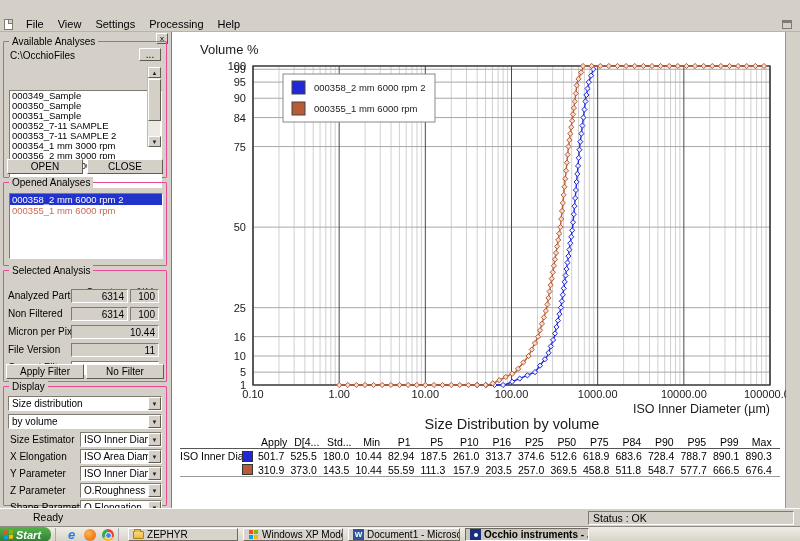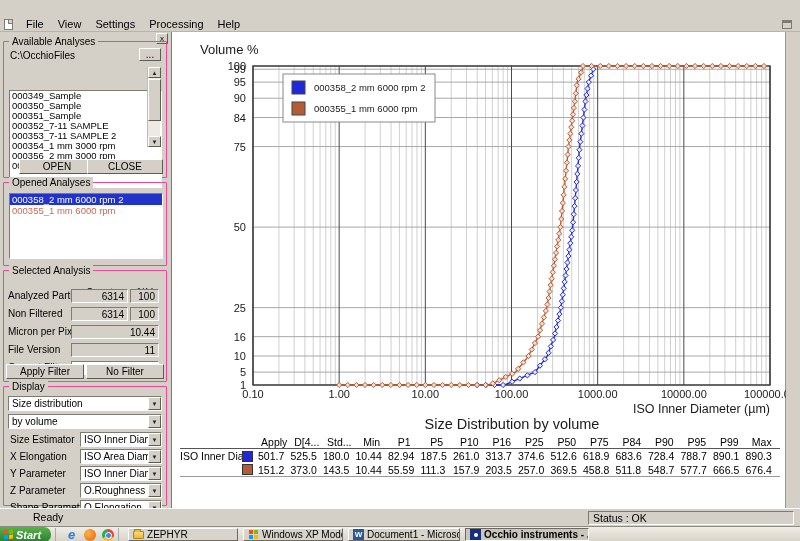--- a/index.html
+++ b/index.html
@@ -43,21 +43,21 @@
   .browse { position:absolute; top:6px; right:5px; width:22px; height:13px; font-size:9px; line-height:7px; }
   .listbox { position:absolute; left:5px; background:#fff; overflow:hidden; }
   .g1 .listbox { top:24px; width:153px; height:98px;margin-top:24px; }
   .g1 .listitem { height:10px; line-height:10px; font-size:9.5px; padding-left:2px; white-space:nowrap; }
   .vscroll { position:absolute; top:25px; right:6px; width:13px; height:80px; background:#eceae3; border-left:1px solid #bbb; }
   .sbtn { position:absolute; left:0; width:13px; height:11px; font-size:6px; line-height:10px; text-align:center; color:#222;
     border:1px solid; border-color:#fff #5f5b55 #5f5b55 #fff; background:#d4d0c8; }
   .sbtn.up{ top:0; } .sbtn.down{ bottom:0; }
   .sthumb { position:absolute; left:0; top:12px; width:13px; height:42px;
     border:1px solid; border-color:#fff #5f5b55 #5f5b55 #fff; background:#d4d0c8; }
-  .b-open { position:absolute; left:15px; bottom:3px; width:76px; height:15px; }
+  .b-open { position:absolute; left:3px; bottom:3px; width:76px; height:15px; }
   .b-close{ position:absolute; right:3px; bottom:3px; width:76px; height:15px; }
 
   .g2 .listbox { top:10px; width:154px; height:66px; border:1px solid; border-color:#7f7b73 #fff #fff #7f7b73; }
   .g2 .listitem { height:11px; line-height:11px; font-size:9.5px; padding-left:2px; white-space:nowrap; }
   .sel-blue { background:#2233cc; color:#fff; }
   .sel-salmon { color:#cc6a55; }
 
   .g3 .hdr { position:absolute; top:16px; font-size:10px; }
   .g3 .row { position:absolute; left:0; width:100%; height:14px; }
   .g3 .rlabel { position:absolute; left:4px; top:1px; }
@@ -530,21 +530,21 @@
           <span class="tc">728.4</span>
           <span class="tc">788.7</span>
           <span class="tc">890.1</span>
           <span class="tc">890.3</span>
         </div>
         <div class="trow last">
           <span class="tc-label"></span>
           <span class="tc-sw">
             <span class="swatch" style="background: rgb(181, 92, 54);"></span>
           </span>
-          <span class="tc">151.2</span>
+          <span class="tc">310.9</span>
           <span class="tc">373.0</span>
           <span class="tc">143.5</span>
           <span class="tc">10.44</span>
           <span class="tc">55.59</span>
           <span class="tc">111.3</span>
           <span class="tc">157.9</span>
           <span class="tc">203.5</span>
           <span class="tc">257.0</span>
           <span class="tc">369.5</span>
           <span class="tc">458.8</span>

